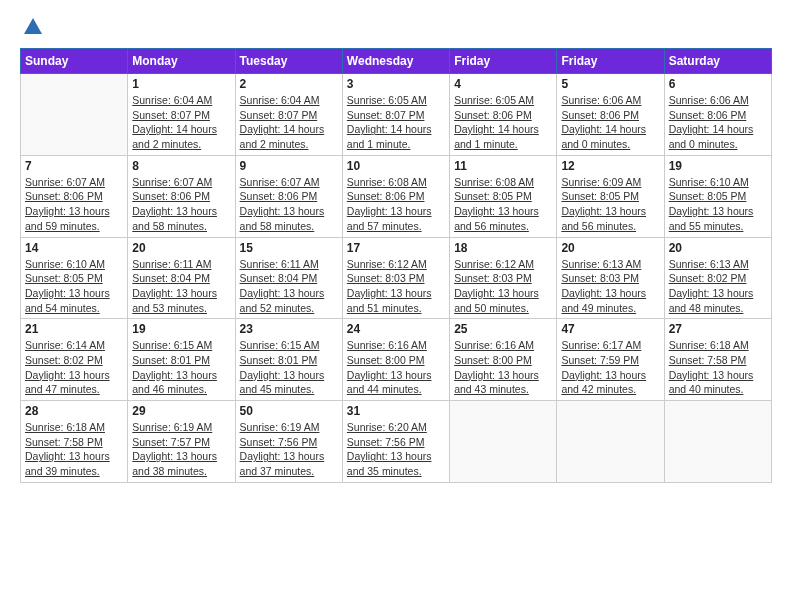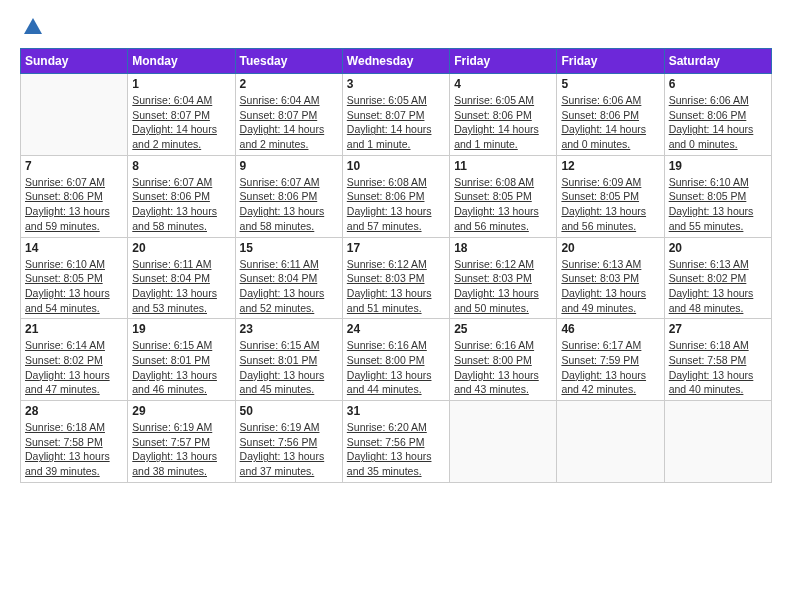--- a/index.html
+++ b/index.html
@@ -233,21 +233,21 @@
           </td>
           <td>
             <span class="day-num">24</span>
             <div class="day-info">Sunrise: 6:16 AM<br>Sunset: 8:00 PM<br>Daylight: 13 hours<br>and 44 minutes.</div>
           </td>
           <td>
             <span class="day-num">25</span>
             <div class="day-info">Sunrise: 6:16 AM<br>Sunset: 8:00 PM<br>Daylight: 13 hours<br>and 43 minutes.</div>
           </td>
           <td>
-            <span class="day-num">46</span>
+            <span class="day-num">47</span>
             <div class="day-info">Sunrise: 6:17 AM<br>Sunset: 7:59 PM<br>Daylight: 13 hours<br>and 42 minutes.</div>
           </td>
           <td>
             <span class="day-num">27</span>
             <div class="day-info">Sunrise: 6:18 AM<br>Sunset: 7:58 PM<br>Daylight: 13 hours<br>and 40 minutes.</div>
           </td>
         </tr>
         <tr>
           <td>
             <span class="day-num">28</span>

